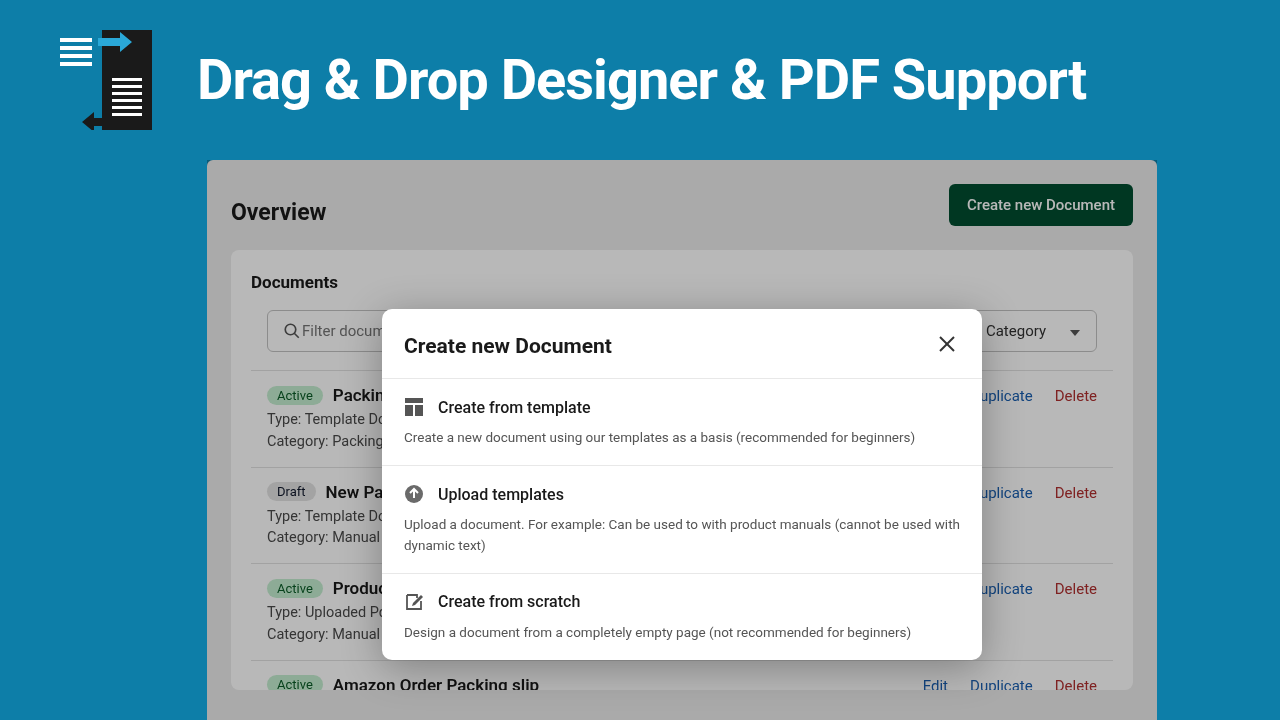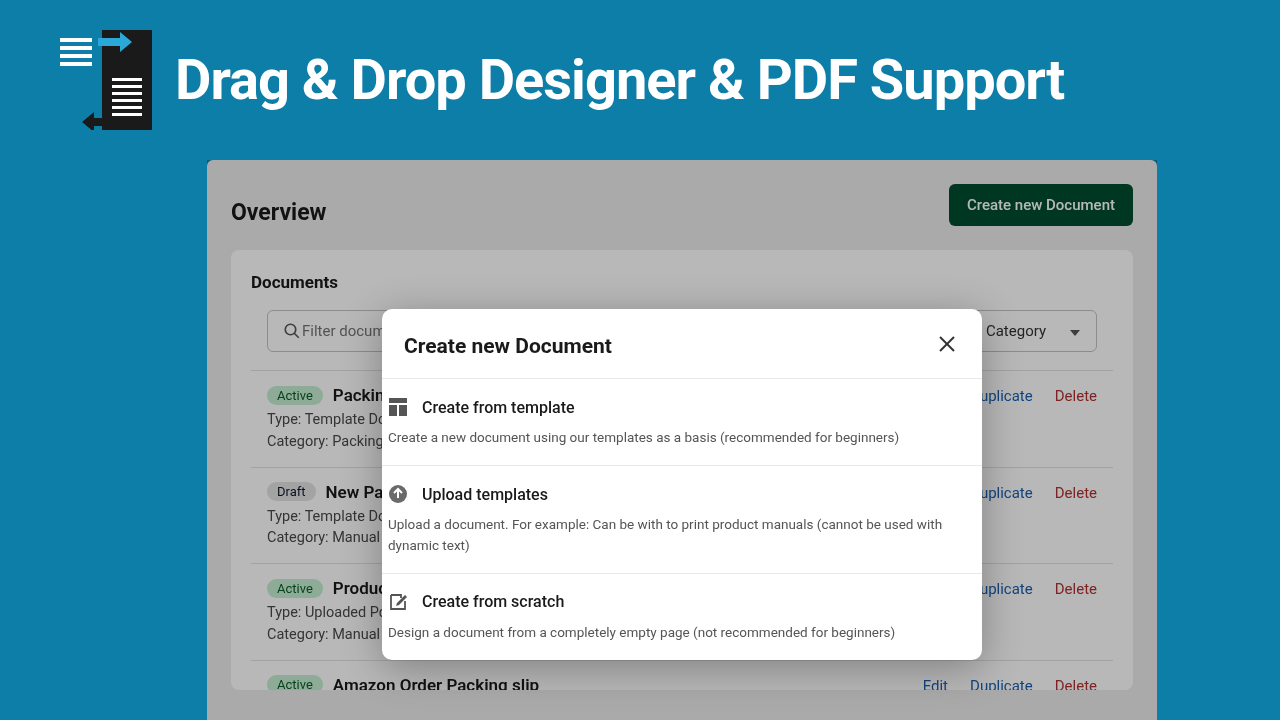--- a/index.html
+++ b/index.html
@@ -1,17 +1,17 @@
 <!DOCTYPE html>
 <html><head>
 <meta charset="utf-8">
 <style>
 *{box-sizing:border-box;margin:0;padding:0;font-family:-apple-system,BlinkMacSystemFont,"Segoe UI",Roboto,Helvetica,Arial,sans-serif}
 body{background:#0d7ea8;width:1280px;height:720px;overflow:hidden;position:relative}
-.hero{display:flex;align-items:center;gap:20px;padding:30px 60px 30px 60px}
+.hero{display:flex;align-items:center;gap:42px;padding:30px 60px 30px 60px}
 .logo-icon{width:95px;height:100px;position:relative;flex-shrink:0}
 .hero-title{color:#fff;font-size:56px;font-weight:700;letter-spacing:-1px}
 .panel{background:#ececec;margin:0 0 0 207px;width:950px;height:560px;border-radius:6px 6px 0 0;padding:24px;position:relative}
 .panel-header{display:flex;justify-content:space-between;align-items:flex-end;margin-bottom:24px}
 .panel-title{font-size:23px;font-weight:700;color:#1a1a1a}
 .btn-primary{background:#004d30;color:#fff;border:none;padding:12px 18px;border-radius:6px;font-size:15px;font-weight:500;cursor:pointer}
 .card{background:#fff;border-radius:8px;padding:22px 20px;height:440px;overflow:hidden}
 .card-title{font-size:17px;font-weight:700;color:#1a1a1a;margin-bottom:18px}
 .controls{display:flex;gap:12px;margin-bottom:18px;padding:0 16px}
 .search-box{flex:1;display:flex;align-items:center;border:1px solid #c3c3c3;border-radius:6px;padding:10px 14px;background:#fff}
@@ -27,21 +27,21 @@
 .row-meta{font-size:14.5px;color:#4a4a4a;line-height:1.5}
 .row-actions{display:flex;gap:22px;font-size:15px;padding-top:2px}
 .act-edit{color:#1a5fb0;cursor:pointer}
 .act-dup{color:#1a5fb0;cursor:pointer}
 .act-del{color:#b03030;cursor:pointer}
 .overlay{position:absolute;inset:0;background:rgba(0,0,0,0.28)}
 .modal{position:absolute;left:382px;top:309px;width:600px;background:#fff;border-radius:10px;box-shadow:0 8px 40px rgba(0,0,0,0.3);overflow:hidden}
 .modal-header{display:flex;justify-content:space-between;align-items:center;padding:22px 22px 18px 22px}
 .modal-title{font-size:21px;font-weight:700;color:#1a1a1a}
 .close-btn{background:none;border:none;cursor:pointer;padding:4px}
-.opt{padding:18px 6px;border-top:1px solid #e8e8e8;cursor:pointer}
+.opt{padding:18px 22px;border-top:1px solid #e8e8e8;cursor:pointer}
 .opt-head{display:flex;align-items:center;gap:14px;margin-bottom:10px}
 .opt-label{font-size:16px;font-weight:500;color:#1a1a1a}
 .opt-desc{font-size:13.5px;color:#555;line-height:1.5}
 .icon-wrap{width:20px;height:20px;display:flex;align-items:center;justify-content:center;color:#555}
 </style>
 </head>
 <body>
 
 <div class="hero">
   <div class="logo-icon">
@@ -181,21 +181,21 @@
   <div id="opt1" class="opt">
     <div class="opt-head">
       <span class="icon-wrap">
         <svg width="20" height="20" viewBox="0 0 20 20">
             <circle cx="10" cy="10" r="9" fill="#6a6a6a"></circle>
             <path d="M10 5 L10 14 M6 9 L10 5 L14 9" stroke="#fff" stroke-width="2" fill="none"></path>
           </svg>
       </span>
       <span class="opt-label">Upload templates</span>
     </div>
-    <div class="opt-desc">Upload a document. For example: Can be with to print product manuals (cannot be used with dynamic text)</div>
+    <div class="opt-desc">Upload a document. For example: Can be used to with product manuals (cannot be used with dynamic text)</div>
   </div>
   <div id="opt2" class="opt">
     <div class="opt-head">
       <span class="icon-wrap">
         <svg width="20" height="20" viewBox="0 0 20 20" fill="none" stroke="#555" stroke-width="1.8">
             <path d="M3 3 L13 3 L13 6 M3 3 L3 17 L17 17 L17 9"></path>
             <path d="M17 3 L9 11 L8 14 L11 13 L19 5 Z" fill="#555" stroke="none"></path>
           </svg>
       </span>
       <span class="opt-label">Create from scratch</span>

